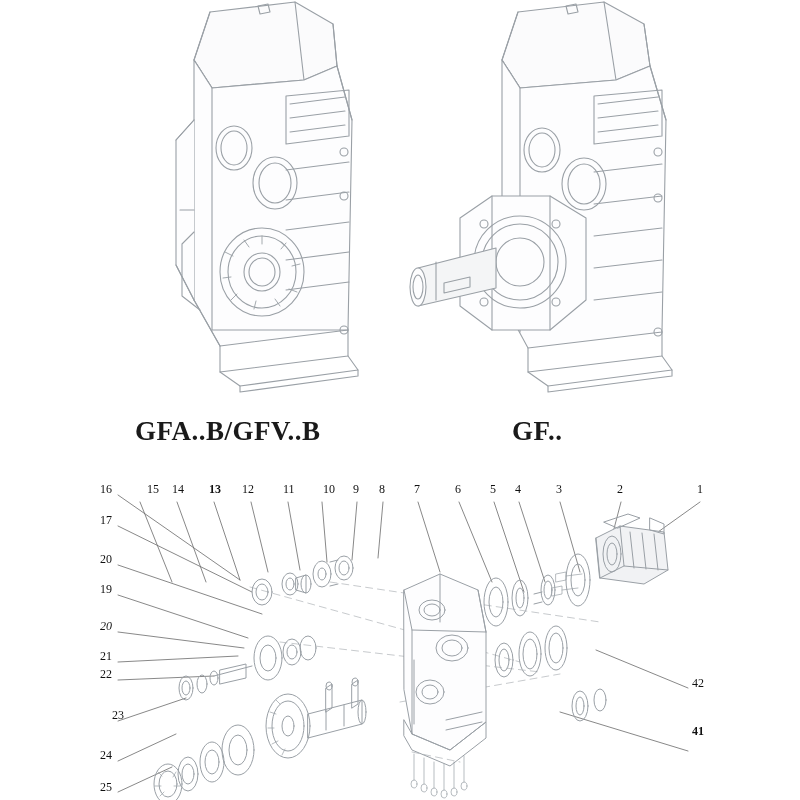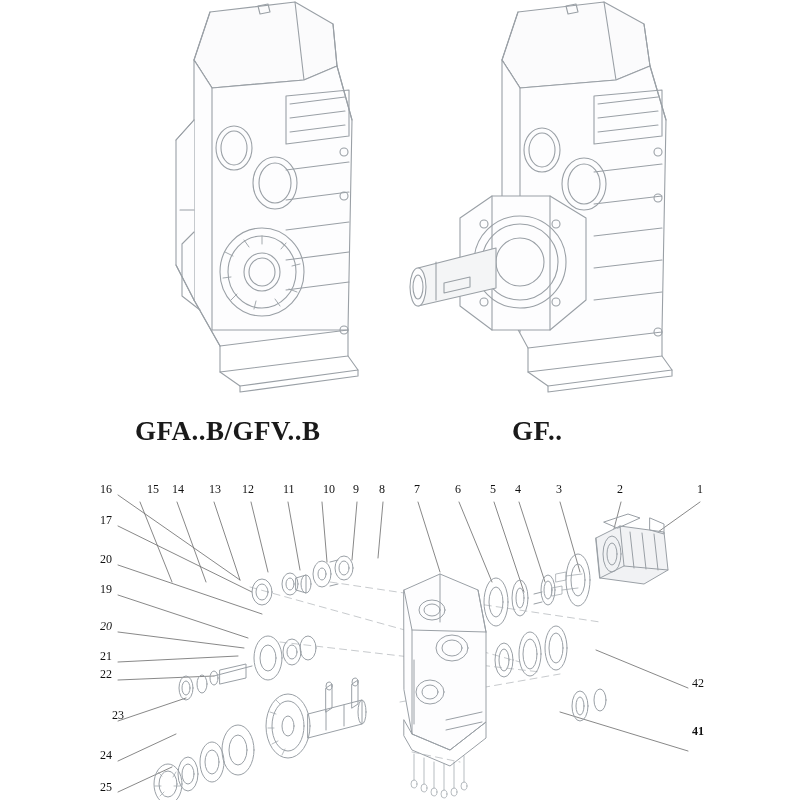--- a/index.html
+++ b/index.html
@@ -403,21 +403,21 @@
     <div class="callout" style="left:100px; top:120px;">19</div>
     <div class="callout" style="left:100px; top:157px;font-style:italic;">20</div>
     <div class="callout" style="left:100px; top:187px;">21</div>
     <div class="callout" style="left:100px; top:205px;">22</div>
     <div class="callout" style="left:112px; top:246px;">23</div>
     <div class="callout" style="left:100px; top:286px;">24</div>
     <div class="callout" style="left:100px; top:318px;">25</div>
 
     <div class="callout" style="left:135px; top:20px;margin-left:12px;">15</div>
     <div class="callout" style="left:172px; top:20px;">14</div>
-    <div class="callout" style="left:209px; top:20px;">13</div>
+    <div class="callout" style="left:209px; top:20px;font-weight:bold;">13</div>
     <div class="callout" style="left:242px; top:20px;">12</div>
     <div class="callout" style="left:283px; top:20px;">11</div>
     <div class="callout" style="left:317px; top:20px;margin-left:6px;">10</div>
     <div class="callout" style="left:353px; top:20px;">9</div>
     <div class="callout" style="left:379px; top:20px;">8</div>
     <div class="callout" style="left:414px; top:20px;">7</div>
     <div class="callout" style="left:455px; top:20px;">6</div>
     <div class="callout" style="left:490px; top:20px;">5</div>
     <div class="callout" style="left:515px; top:20px;">4</div>
     <div class="callout" style="left:556px; top:20px;">3</div>

